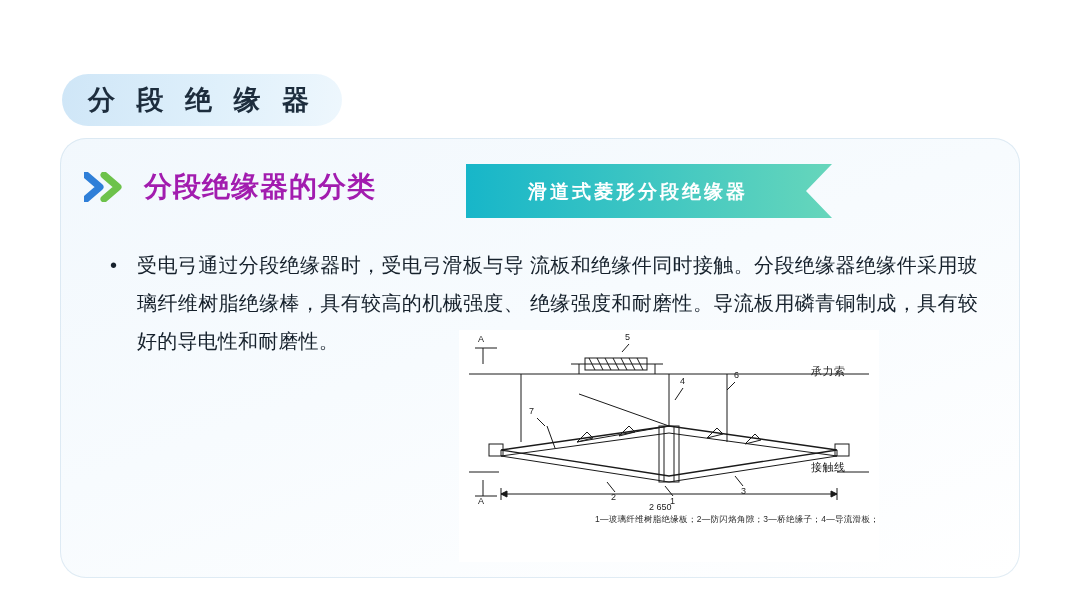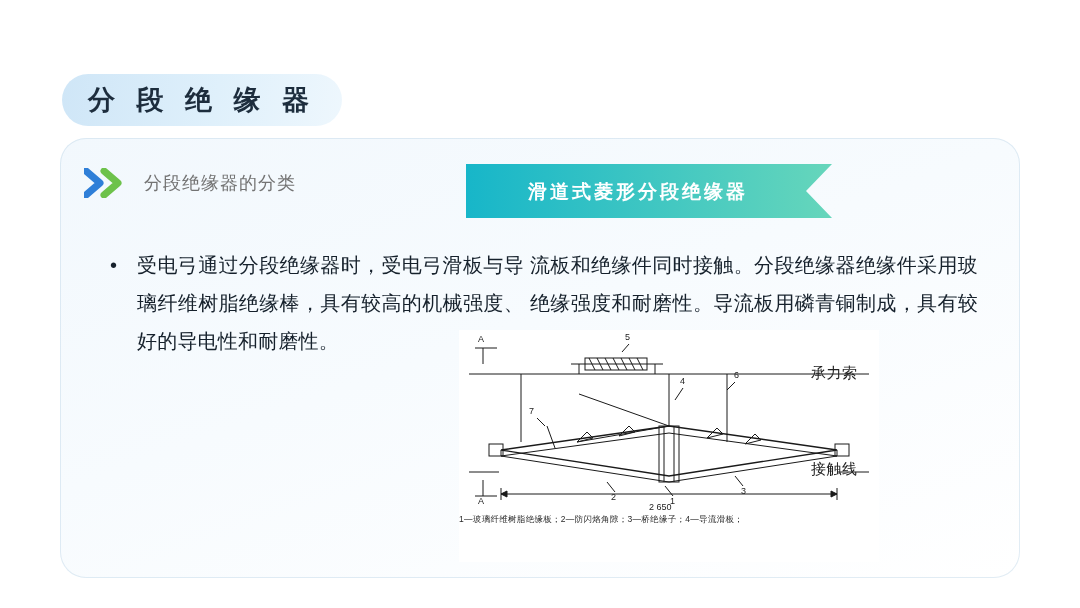--- a/index.html
+++ b/index.html
@@ -64,23 +64,23 @@
     display: flex;
     align-items: center;
     gap: 14px;
   }
   .chevrons {
     display: flex;
     align-items: center;
     gap: 1px;
   }
   .section-head .section-label {
-    font-size: 18px;
-    font-weight: normal;
-    color: #737373;
+    font-size: 28px;
+    font-weight: bold;
+    color: #a21caf;
     letter-spacing: 1px;
     white-space: nowrap;
   }
 
   
   .ribbon {
     position: absolute;
     left: 466px;
     top: 164px;
     width: 366px;
@@ -138,34 +138,34 @@
     height: 232px;
     background: #ffffff;
     overflow: hidden;
   }
   .figure svg { display: block; }
   .fig-caption {
     position: absolute;
     left: 459px;
     top: 512px;
     width: 420px;
-    text-align: left;
+    text-align: right;
     font-size: 8.5px;
     line-height: 15px;
     color: #2a2a2a;
     letter-spacing: 0.3px;
   }
   .fig-label {
     position: absolute;
     font-size: 9px;
     color: #222;
   }
   .fig-label-cn {
     position: absolute;
-    font-size: 15px;
+    font-size: 11px;
     color: #222;
     letter-spacing: 0.5px;
   }
 </style>
 </head>
 <body>
 
 <div class="slide">
 
   <div class="bg-panel"></div>

